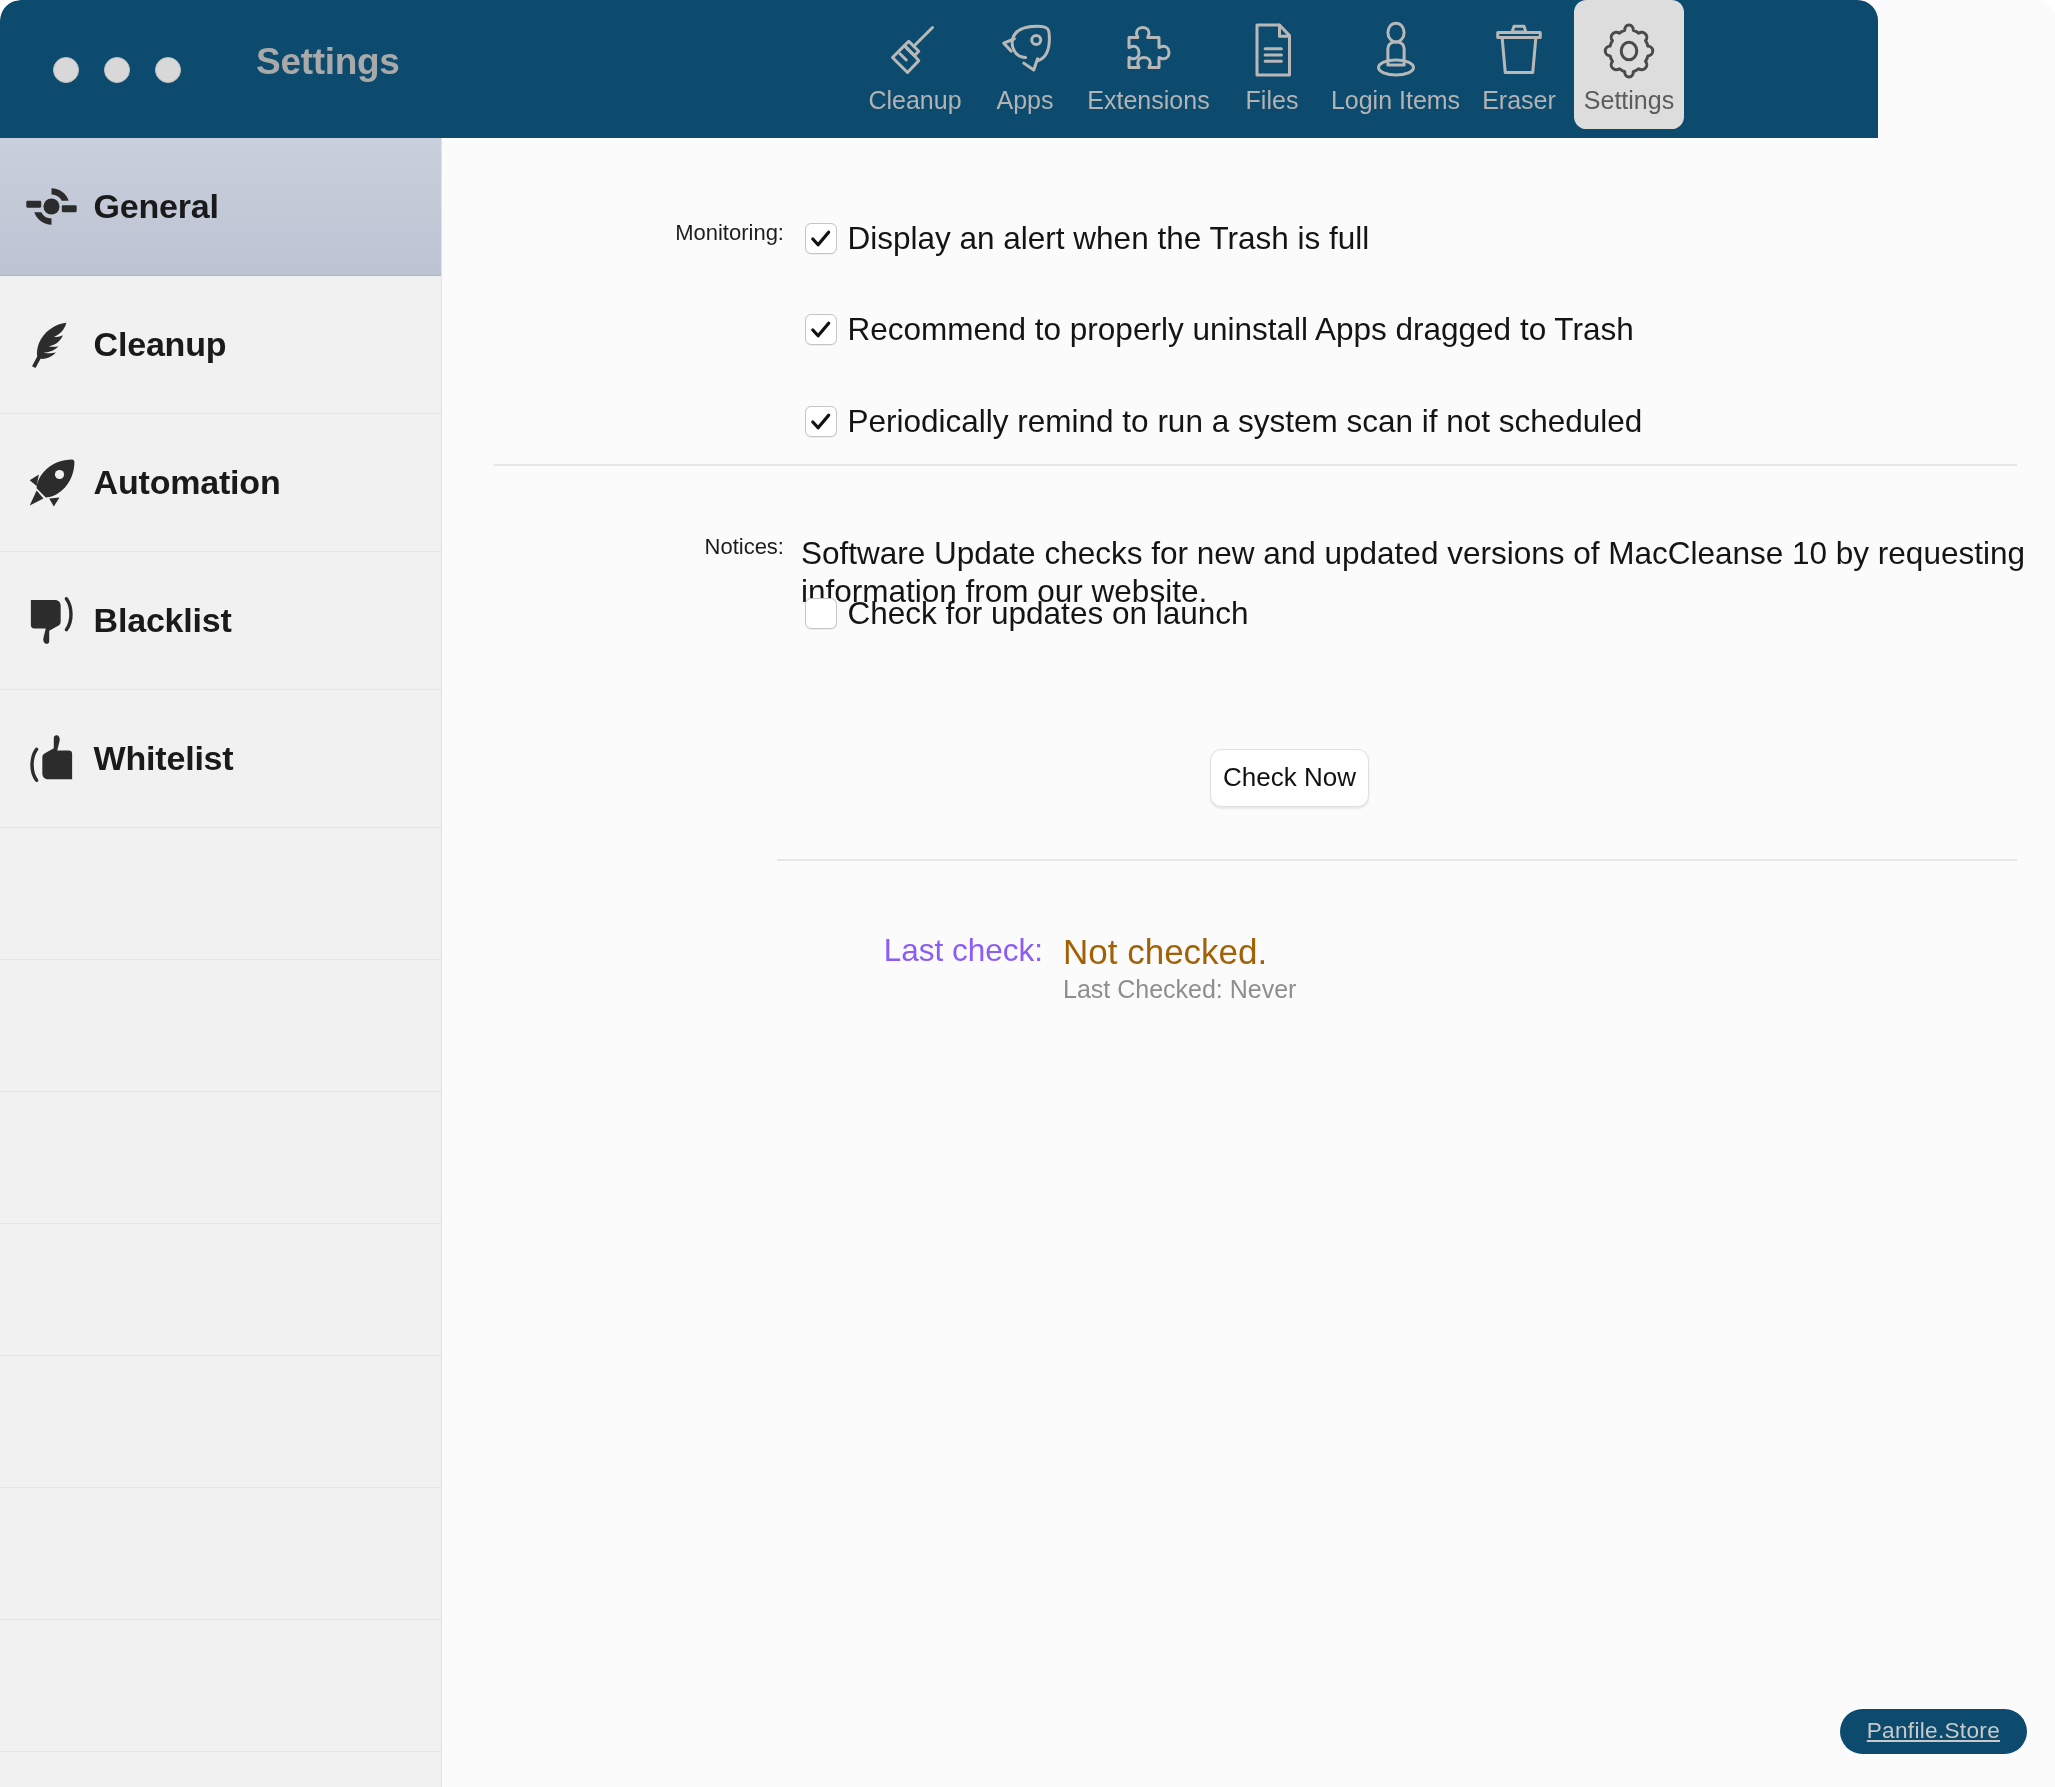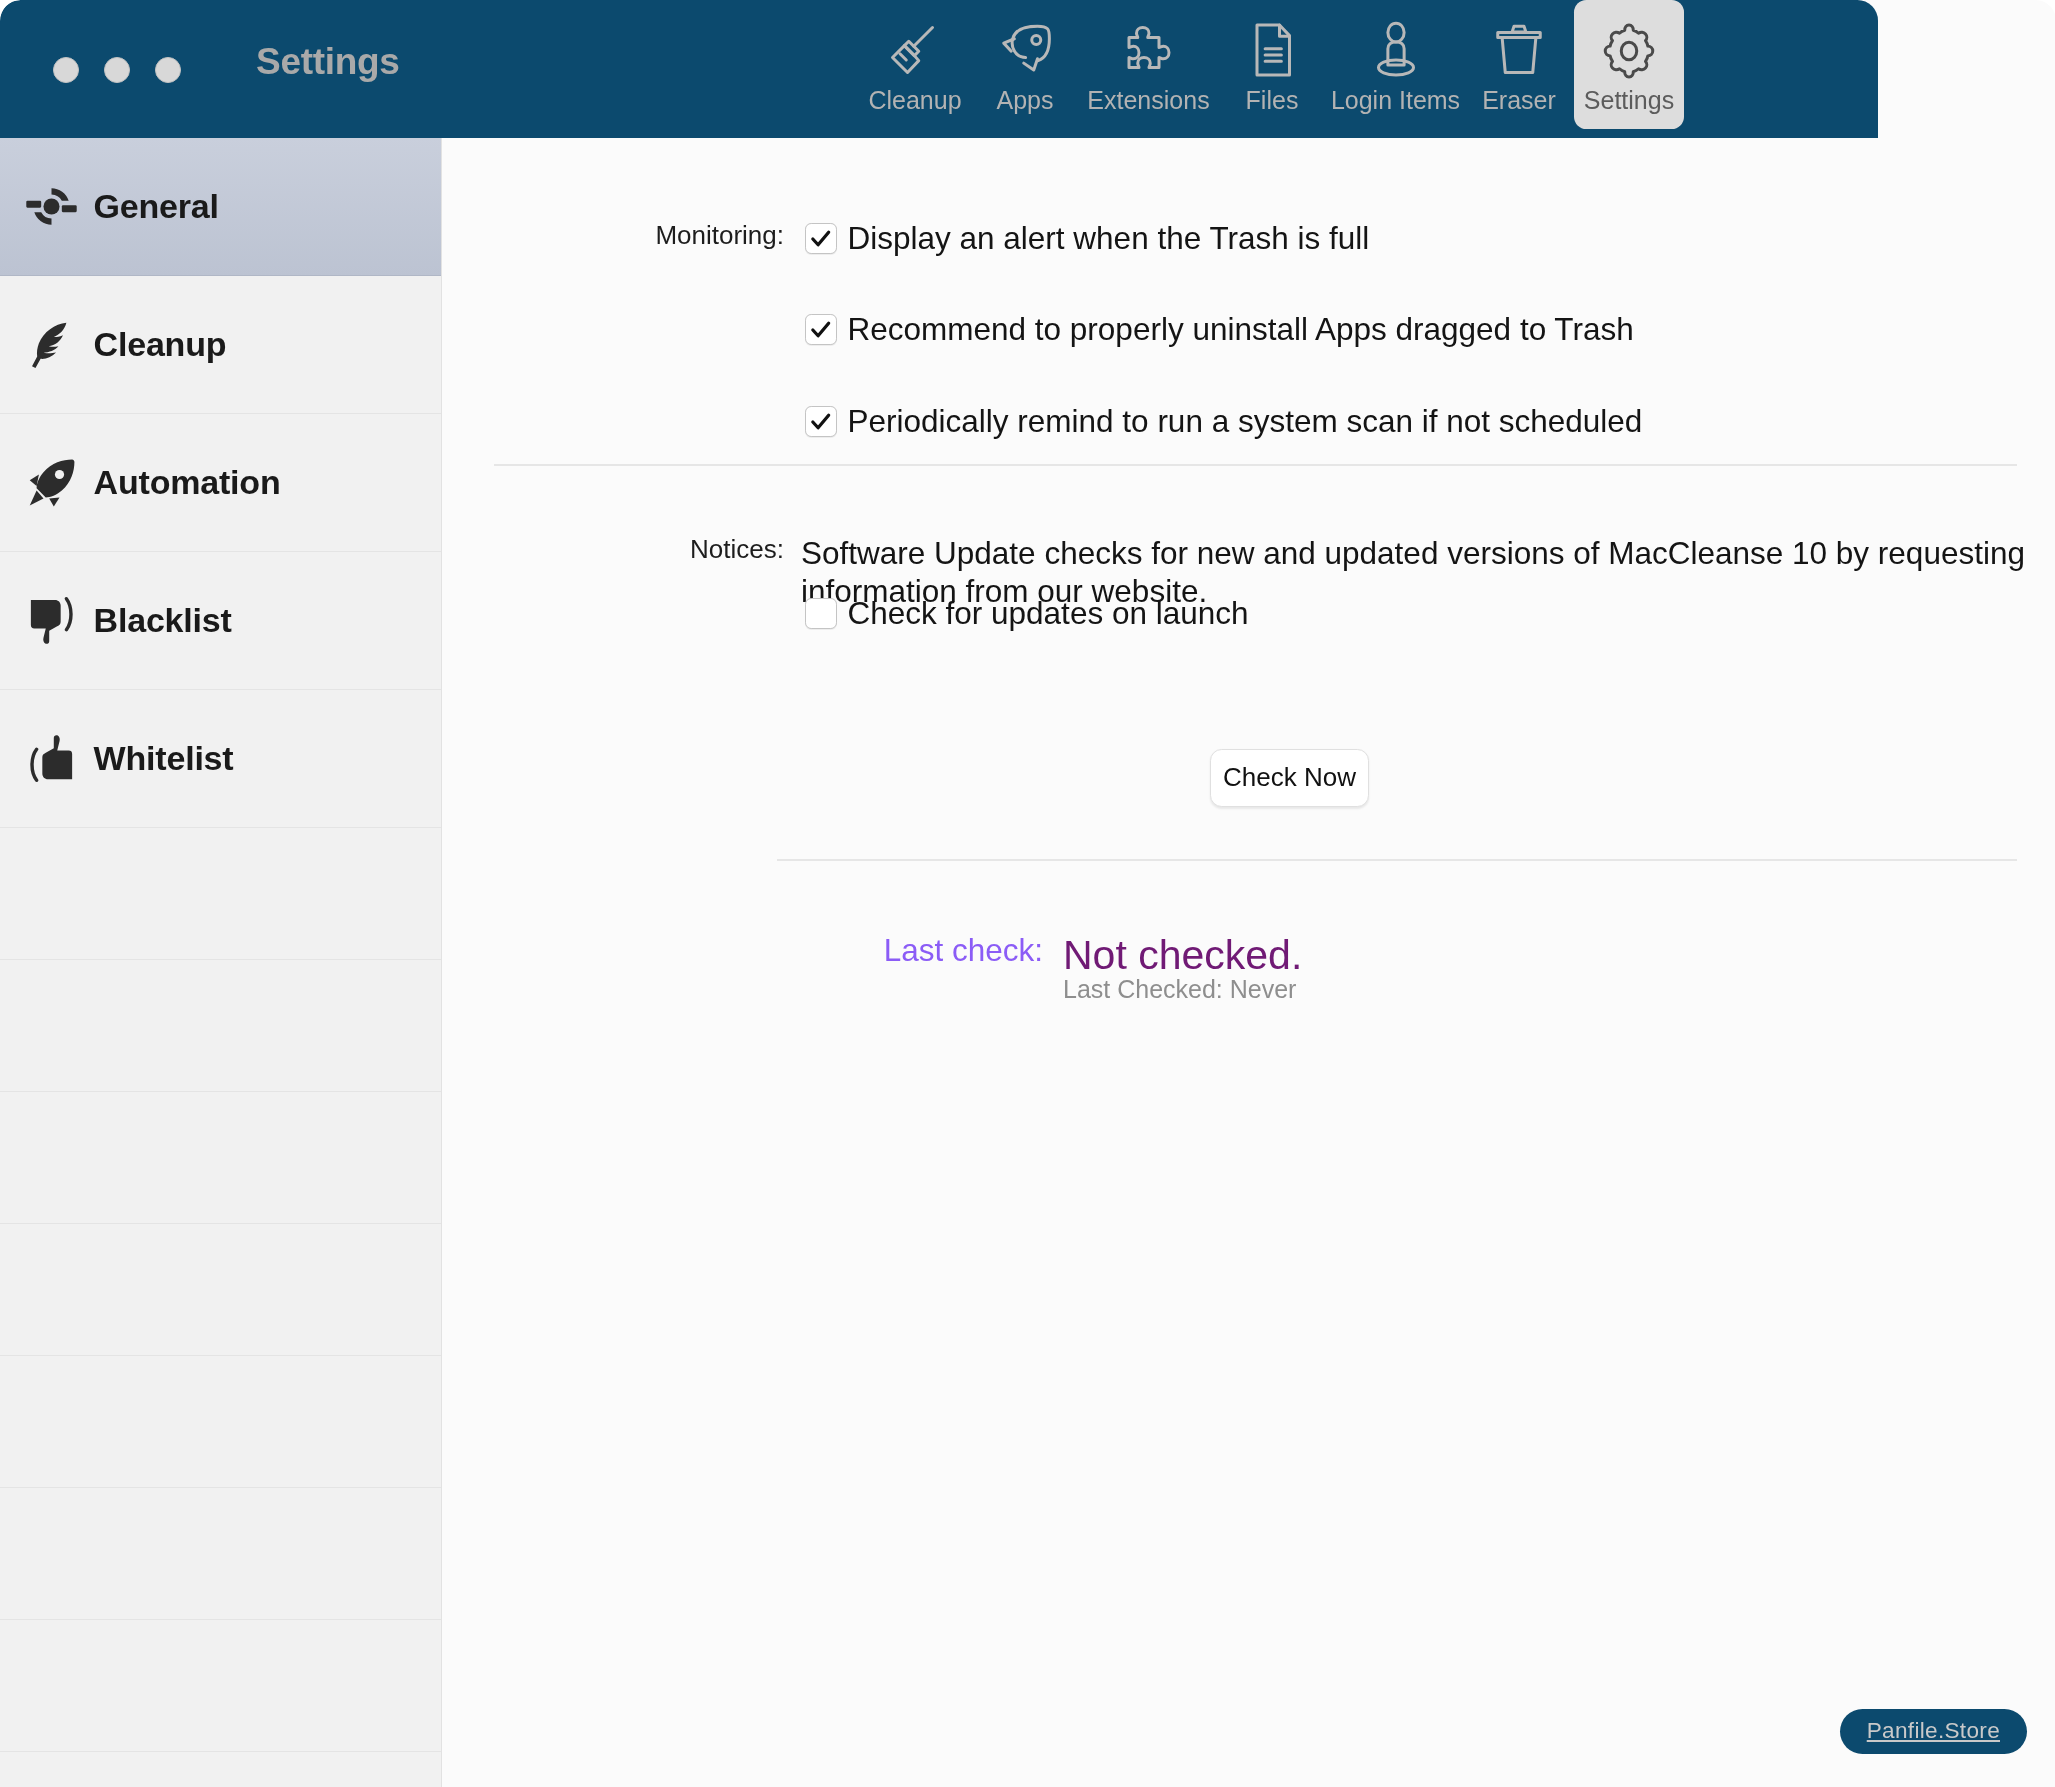--- a/index.html
+++ b/index.html
@@ -84,21 +84,21 @@
 
   
   .content {
     position: absolute; top: 138px; left: 443px;
     width: 1612px; height: 1649px;
     background: #fbfbfb;
   }
   .row { position: absolute; display: flex; align-items: flex-start; }
 
   .field-label {
-    font-size: 26px; color: #1d1d1d; text-align: right;
+    font-size: 22px; color: #1d1d1d; text-align: right;
     white-space: nowrap;
   }
 
   .cb-row { display: flex; align-items: center; }
   .checkbox {
     width: 31.5px; height: 31.5px; flex: 0 0 31.5px;
     border: 1.4px solid #c4c4c4; border-radius: 6.2px;
     background: #ffffff;
     display: flex; align-items: center; justify-content: center;
     box-shadow: 0 0.7px 0.7px rgba(0,0,0,0.06);
@@ -120,21 +120,21 @@
     font-size: 26px; color: #111111;
     background: #ffffff;
     border: 1.4px solid #e0e0e0;
     border-radius: 11.6px;
     padding: 11.6px 0 13.7px 0;
     width: 159px; text-align: center;
     box-shadow: 0 1.4px 2.1px rgba(0,0,0,0.08);
   }
 
   .last-check-label { font-size: 31.5px; color: #8b5cf6; white-space: nowrap; }
-  .last-check-value { font-size: 41px; color: #701a75; white-space: nowrap; }
+  .last-check-value { font-size: 35px; color: #a16207; white-space: nowrap; }
   .last-check-sub { font-size: 25px; color: #8e8e8e; white-space: nowrap; }
 
   .watermark {
     position: absolute; right: 29px; bottom: 33px;
     background: #0c4a6e; border-radius: 27px;
     padding: 9.6px 27px;
     font-size: 22.6px; color: #c9c9c9;
     letter-spacing: 0.3px;
     text-decoration: underline;
   }

